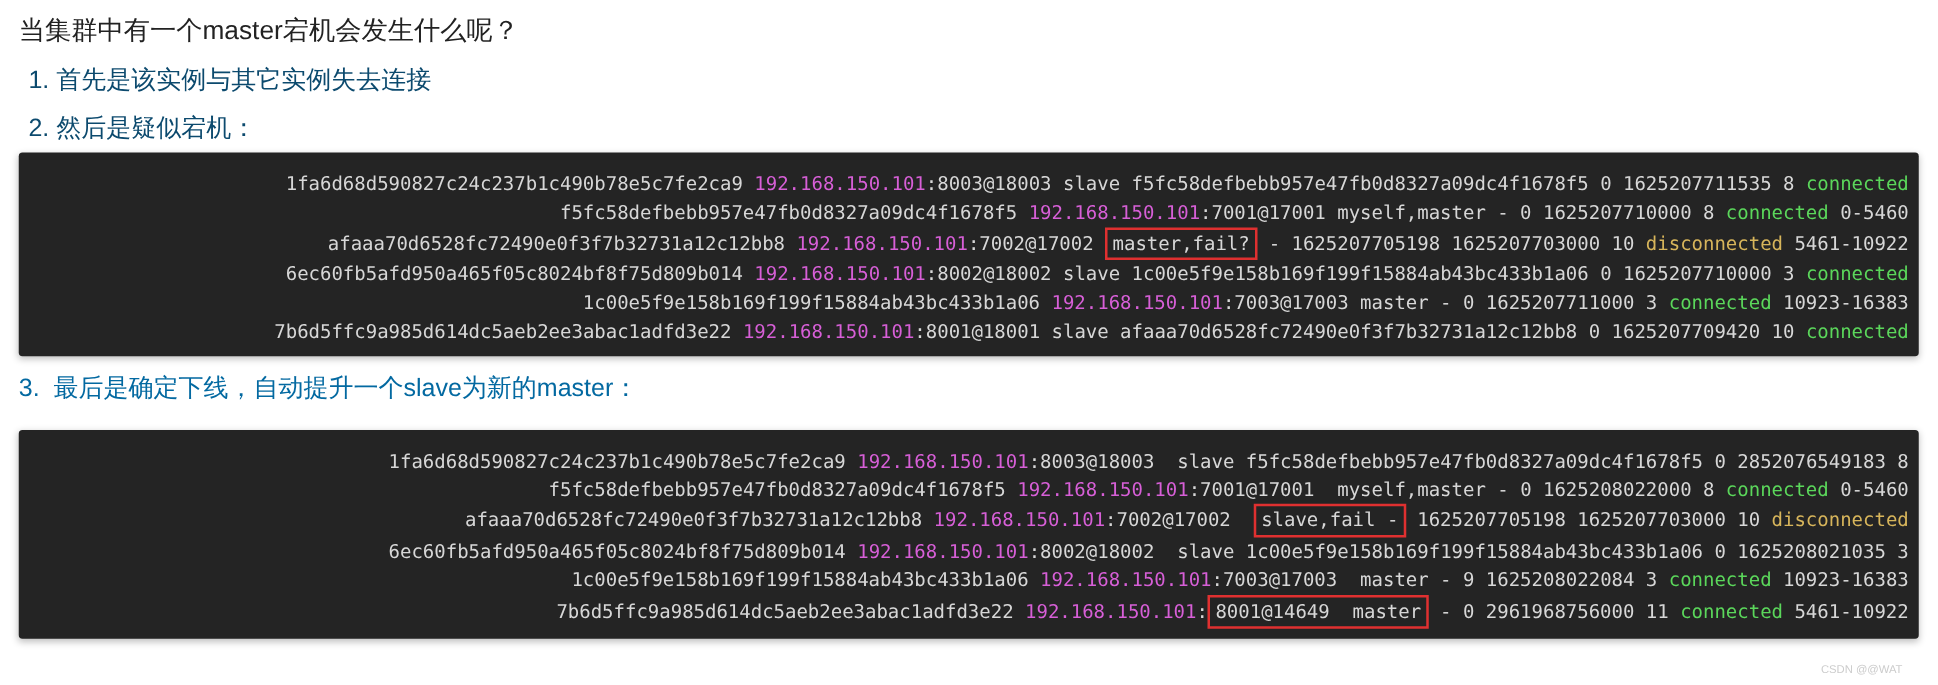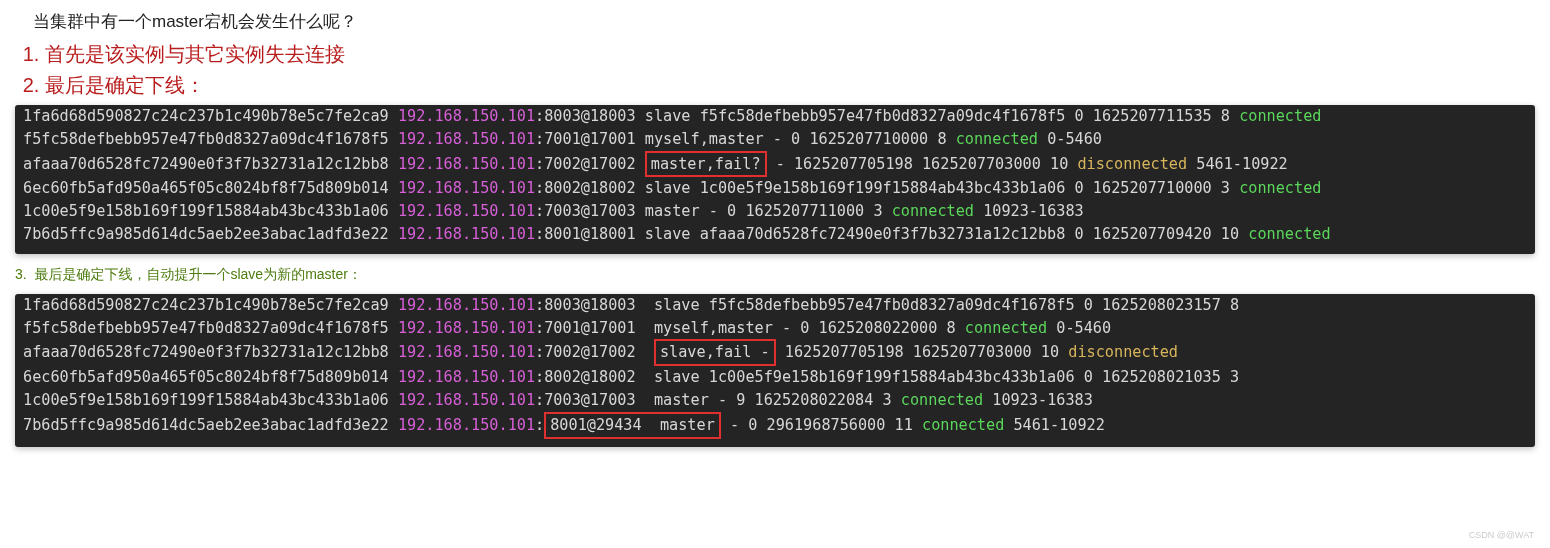--- a/index.html
+++ b/index.html
@@ -5,87 +5,88 @@
   body {
     margin: 0;
     padding: 10px 15px;
     font-family: Arial, "Microsoft YaHei", sans-serif;
     font-size: 20px;
     color: #333;
     background: #fff;
     width: 1520px;
   }
   .heading {
-    font-size: 17px;
+    font-size: 21px;
     margin-bottom: 8px;
     color: #222;
-    margin-left: 18px;
   }
   ol {
     margin: 0 0 6px 0;
     padding-left: 30px;
   }
   li {
     font-size: 20px;
     margin-bottom: 4px;
-    color: #b91c1c;
+    color: #0c4a6e;
+    margin-top: 12px;
   }
   .term {
     background: #242424;
     color: #d7d7d7;
     font-family: "Menlo", "Consolas", monospace;
     font-size: 15.2px;
-    padding: 0 8px 8px 8px;
+    padding: 14px 8px 8px 8px;
     line-height: 1.5;
     white-space: pre;
     border-radius: 3px;
     margin: 6px 0 12px 0;
     box-shadow: 0 2px 6px rgba(0,0,0,0.25);
     overflow: hidden;
+    text-align: right;
   }
   .ip { color: #d75fd7; }
   .conn { color: #5bd75b; }
   .disc { color: #d7b55b; }
   .box {
     border: 2px solid #e03030;
     padding: 0 4px;
     display: inline-block;
   }
   .step {
-    font-size: 14px;
-    margin: 8px 0 10px 0;
-    color: #4d7c0f;
+    font-size: 20px;
+    margin: 8px 0 20px 0;
+    color: #0369a1;
   }
   .watermark {
     position: absolute;
-    right: 16px;
+    right: 28px;
     top: 530px;
     font-size: 9px;
     color: #ccc;
   }
 </style>
 </head>
 <body>
 
 <div class="heading">当集群中有一个master宕机会发生什么呢？</div>
 
 <ol>
   <li>首先是该实例与其它实例失去连接</li>
-  <li>最后是确定下线：</li>
+  <li>然后是疑似宕机：</li>
 </ol>
 
 <div class="term"><span>1fa6d68d590827c24c237b1c490b78e5c7fe2ca9</span> <span class="ip">192.168.150.101</span><span>:8003@18003</span><span> slave f5fc58defbebb957e47fb0d8327a09dc4f1678f5 0 1625207711535 8 </span><span class="conn">connected</span>
 <span>f5fc58defbebb957e47fb0d8327a09dc4f1678f5</span> <span class="ip">192.168.150.101</span><span>:7001@17001</span><span> myself,master - 0 1625207710000 8 </span><span class="conn">connected</span><span> 0-5460</span>
 <span>afaaa70d6528fc72490e0f3f7b32731a12c12bb8</span> <span class="ip">192.168.150.101</span><span>:7002@17002 </span><span class="box">master,fail?</span><span> - 1625207705198 1625207703000 10 </span><span class="disc">disconnected</span><span> 5461-10922</span>
 <span>6ec60fb5afd950a465f05c8024bf8f75d809b014</span> <span class="ip">192.168.150.101</span><span>:8002@18002</span><span> slave 1c00e5f9e158b169f199f15884ab43bc433b1a06 0 1625207710000 3 </span><span class="conn">connected</span>
 <span>1c00e5f9e158b169f199f15884ab43bc433b1a06</span> <span class="ip">192.168.150.101</span><span>:7003@17003</span><span> master - 0 1625207711000 3 </span><span class="conn">connected</span><span> 10923-16383</span>
 <span>7b6d5ffc9a985d614dc5aeb2ee3abac1adfd3e22</span> <span class="ip">192.168.150.101</span><span>:8001@18001</span><span> slave afaaa70d6528fc72490e0f3f7b32731a12c12bb8 0 1625207709420 10 </span><span class="conn">connected</span></div>
 
 <div class="step">3.&nbsp;&nbsp;<span>最后是确定下线，自动提升一个slave为新的master：</span></div>
 
-<div class="term"><span>1fa6d68d590827c24c237b1c490b78e5c7fe2ca9</span> <span class="ip">192.168.150.101</span><span>:8003@18003</span><span>  slave f5fc58defbebb957e47fb0d8327a09dc4f1678f5 0 1625208023157 8</span>
+<div class="term"><span>1fa6d68d590827c24c237b1c490b78e5c7fe2ca9</span> <span class="ip">192.168.150.101</span><span>:8003@18003</span><span>  slave f5fc58defbebb957e47fb0d8327a09dc4f1678f5 0 2852076549183 8</span>
 <span>f5fc58defbebb957e47fb0d8327a09dc4f1678f5</span> <span class="ip">192.168.150.101</span><span>:7001@17001</span><span>  myself,master - 0 1625208022000 8 </span><span class="conn">connected</span><span> 0-5460</span>
 <span>afaaa70d6528fc72490e0f3f7b32731a12c12bb8</span> <span class="ip">192.168.150.101</span><span>:7002@17002  </span><span class="box">slave,fail -</span><span> 1625207705198 1625207703000 10 </span><span class="disc">disconnected</span>
 <span>6ec60fb5afd950a465f05c8024bf8f75d809b014</span> <span class="ip">192.168.150.101</span><span>:8002@18002</span><span>  slave 1c00e5f9e158b169f199f15884ab43bc433b1a06 0 1625208021035 3</span>
 <span>1c00e5f9e158b169f199f15884ab43bc433b1a06</span> <span class="ip">192.168.150.101</span><span>:7003@17003</span><span>  master - 9 1625208022084 3 </span><span class="conn">connected</span><span> 10923-16383</span>
-<span>7b6d5ffc9a985d614dc5aeb2ee3abac1adfd3e22</span> <span class="ip">192.168.150.101</span><span>:</span><span class="box">8001@29434  master</span><span> - 0 2961968756000 11 </span><span class="conn">connected</span><span> 5461-10922</span></div>
+<span>7b6d5ffc9a985d614dc5aeb2ee3abac1adfd3e22</span> <span class="ip">192.168.150.101</span><span>:</span><span class="box">8001@14649  master</span><span> - 0 2961968756000 11 </span><span class="conn">connected</span><span> 5461-10922</span></div>
 
 <div class="watermark">CSDN @@WAT</div>
 
 </body></html>

